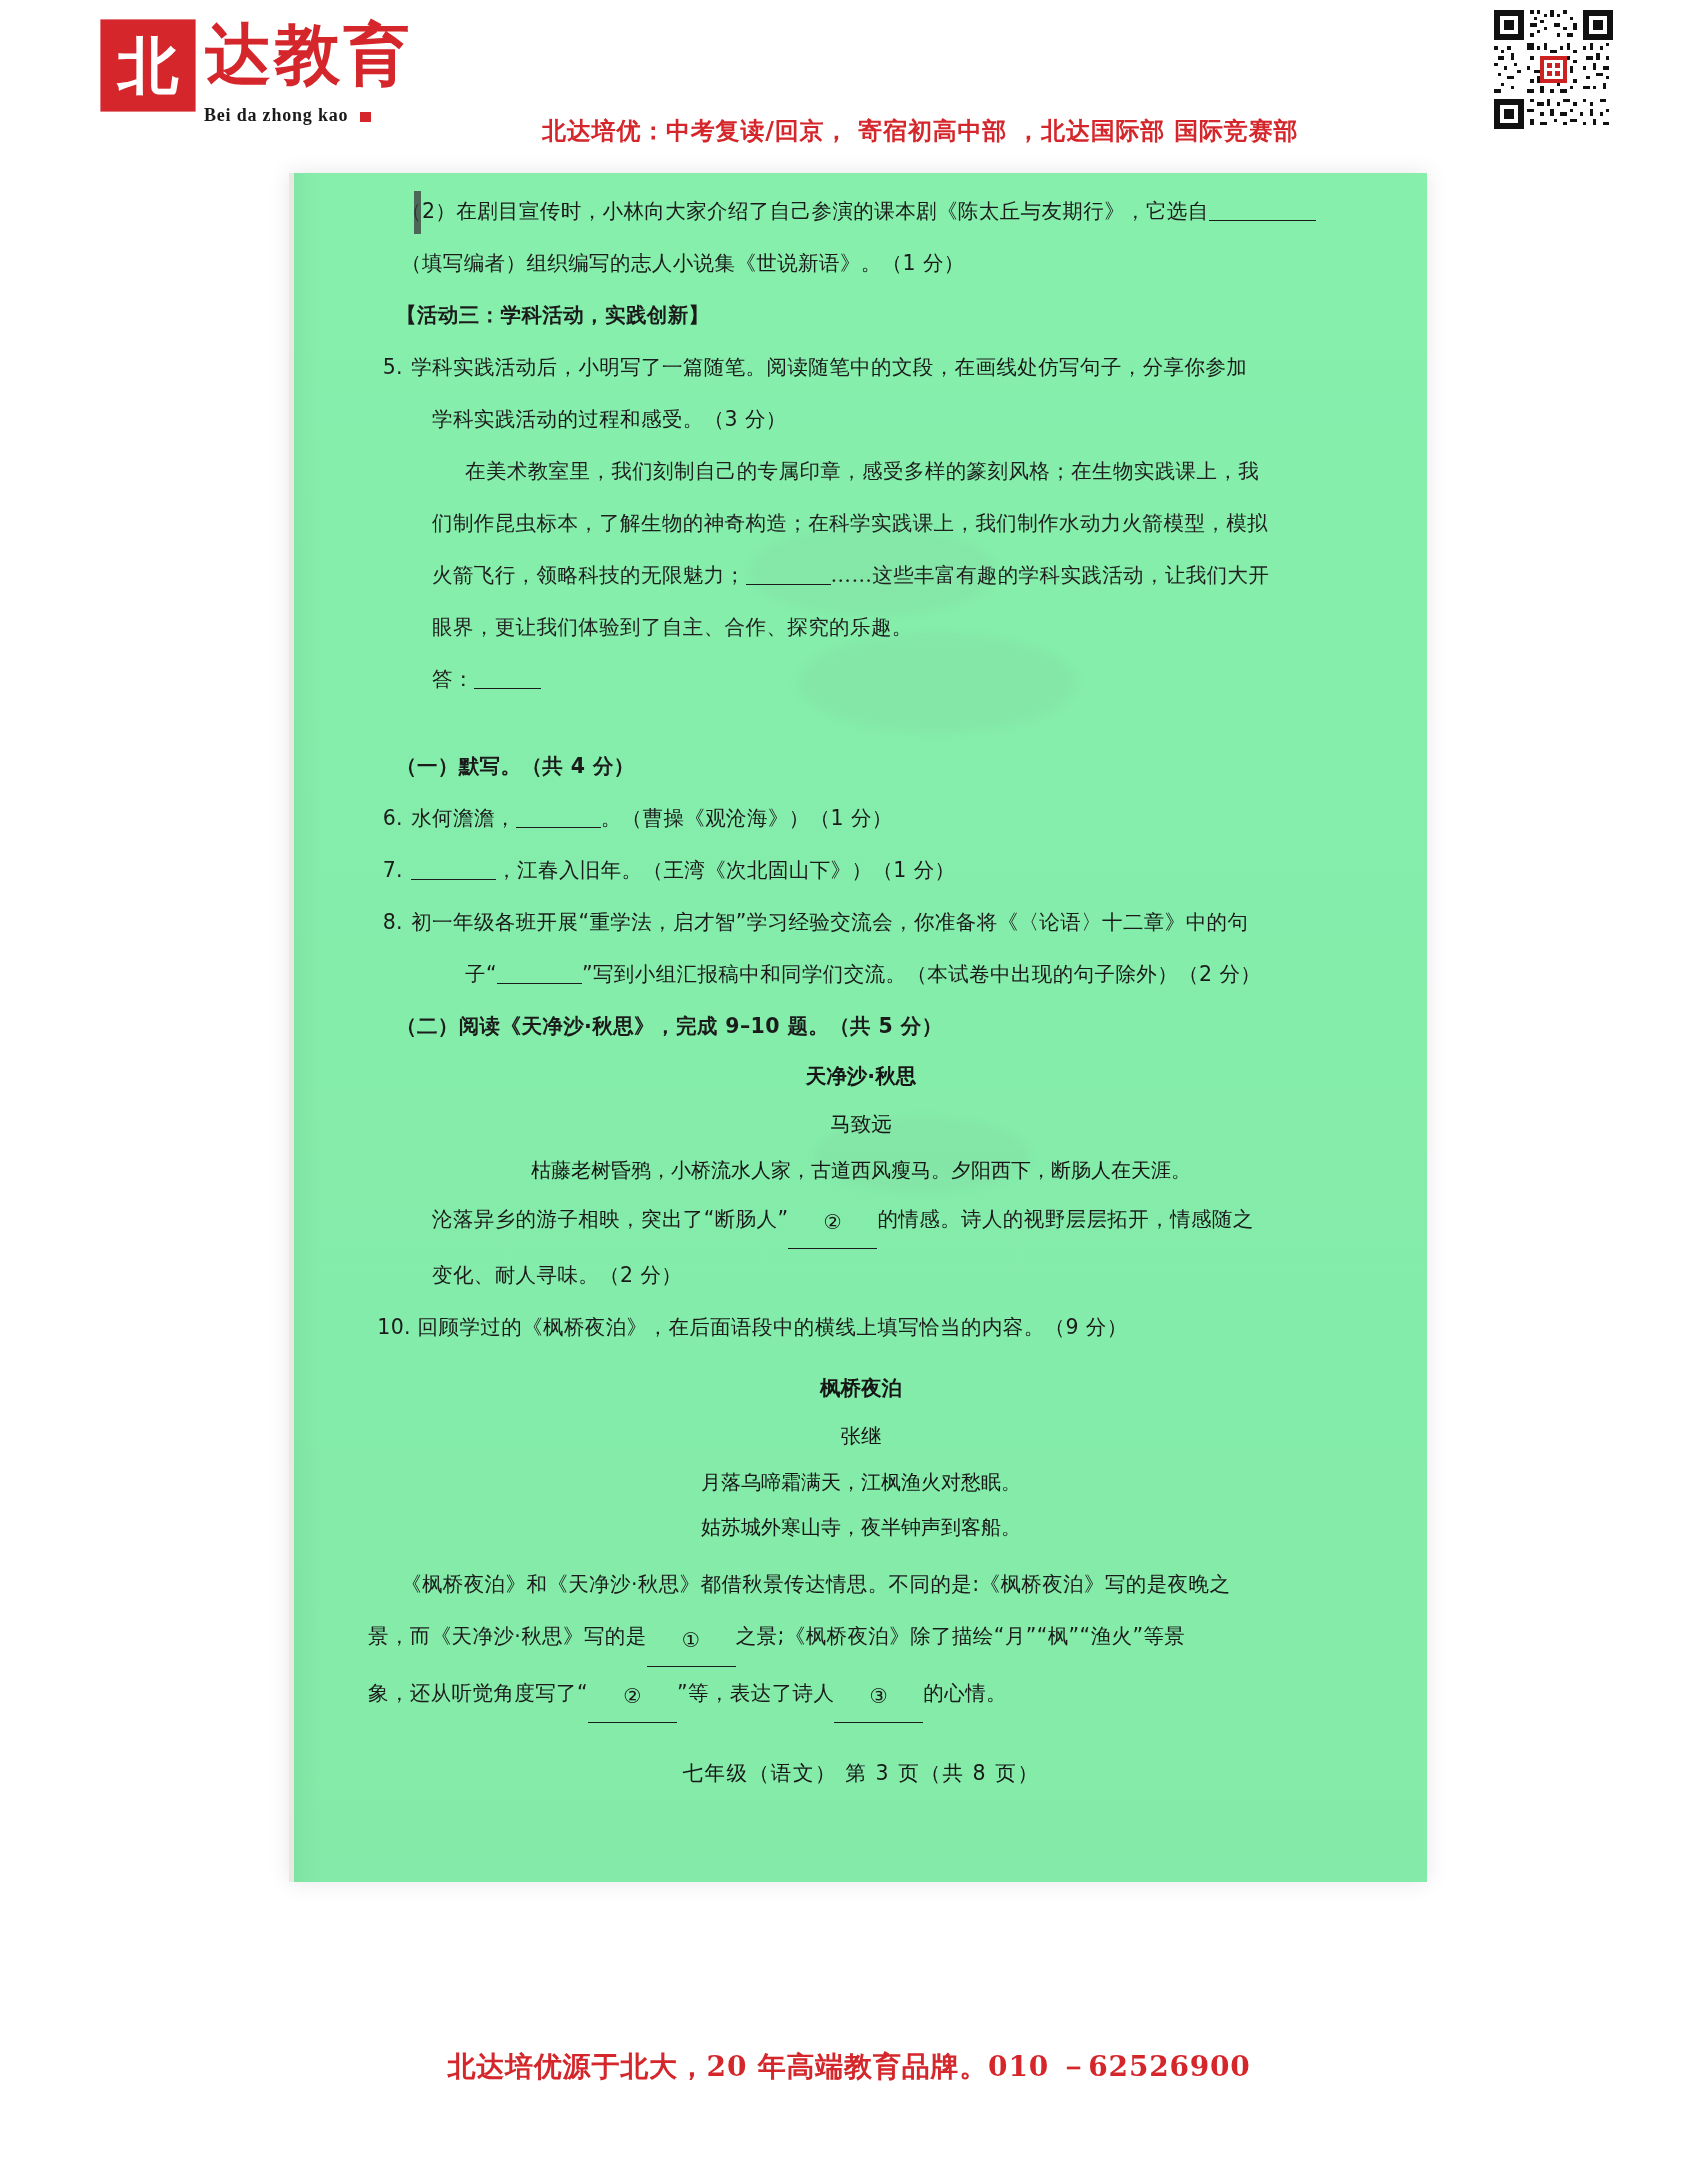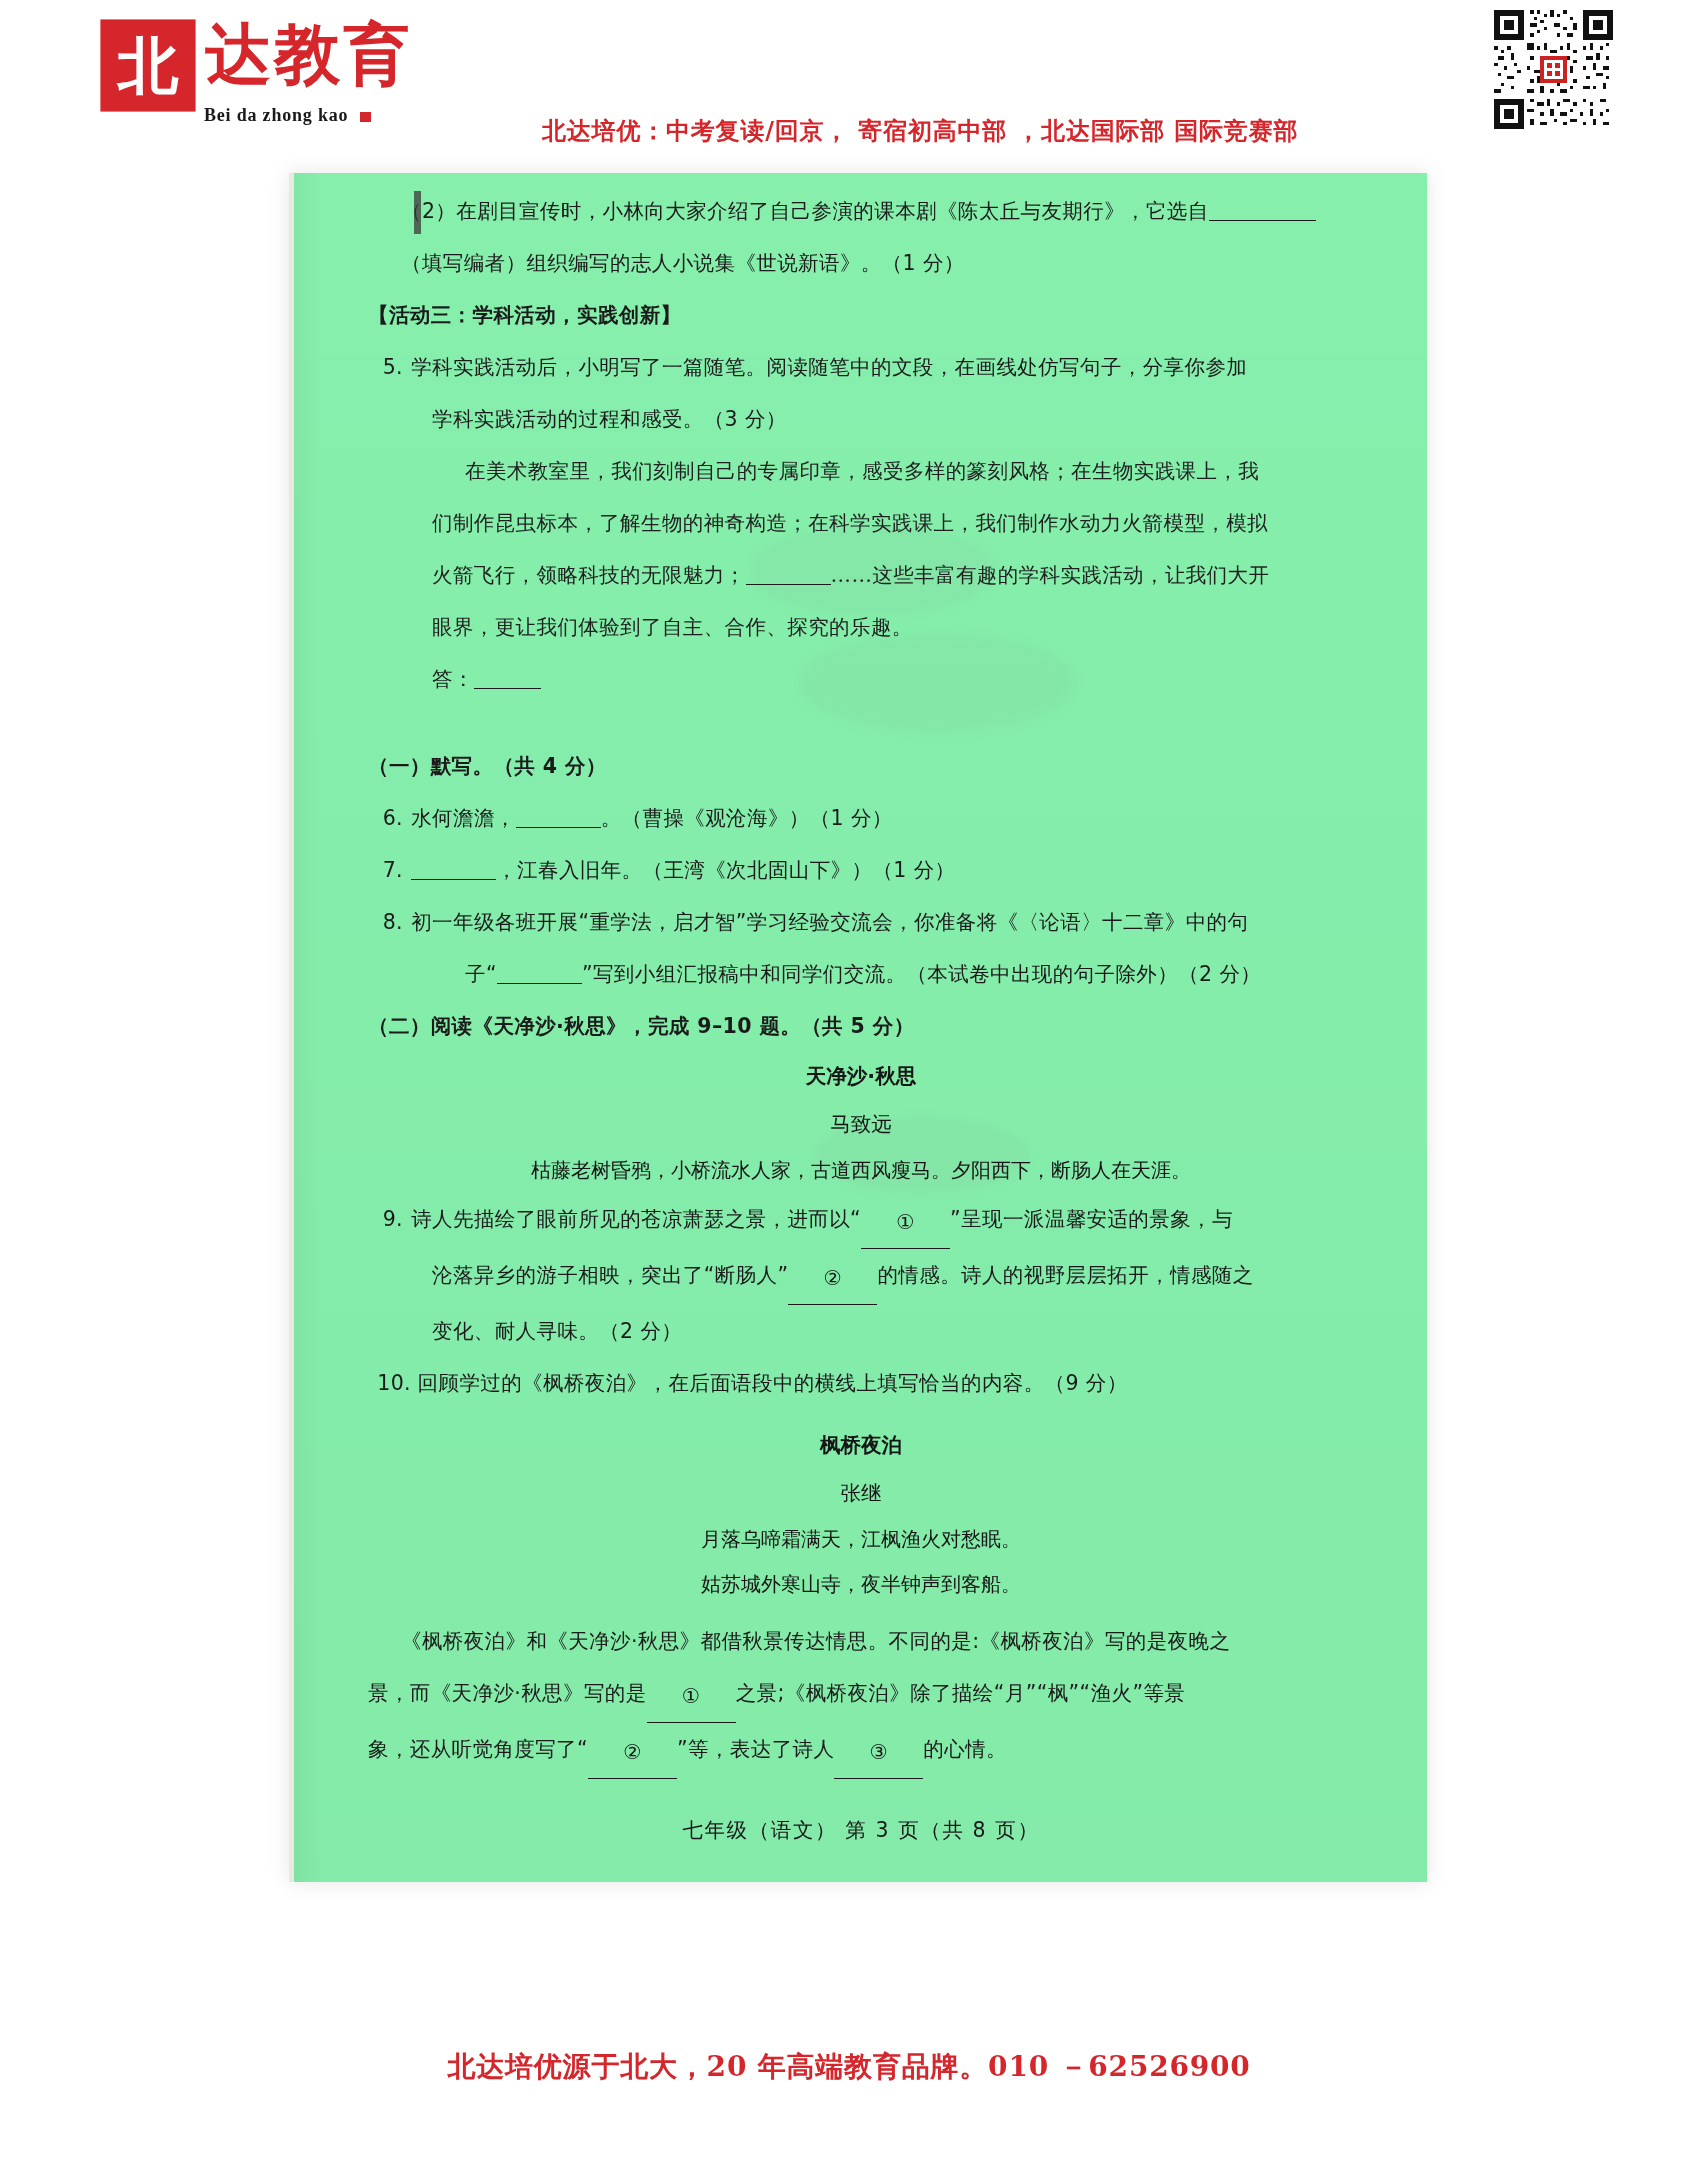--- a/index.html
+++ b/index.html
@@ -124,21 +124,21 @@
   .line {
     font-size: 20.5px;
     line-height: 52px;
     letter-spacing: 0.4px;
     color: #1b1b1b;
     white-space: nowrap;
   }
   .indent1 { padding-left: 33px; }
   .indent2 { padding-left: 64px; }
   .indent3 { padding-left: 97px; }
-  .bold { font-weight: bold; }
+  .bold { font-weight: bold; margin-left: 28px; }
   .blank {
     display: inline-block;
     border-bottom: 1.6px solid #1b1b1b;
     min-width: 85px;
     height: 21.4px;
     vertical-align: -3.3px;
   }
   .blank.sm { min-width: 67px; }
   .blank.lg { min-width: 107px; }
   .boxnum {
@@ -405,23 +405,20 @@
     <div class="line indent3">
       <span>子“</span><span class="blank"></span><span>”写到小组汇报稿中和同学们交流。（本试卷中出现的句子除外）（2 分）</span>
     </div>
 
     <div class="line bold">（二）阅读《天净沙·秋思》，完成 9–10 题。（共 5 分）</div>
 
     <div class="poemtitle">天净沙·秋思</div>
     <div class="poemauthor">马致远</div>
     <div class="poemline">枯藤老树昏鸦，小桥流水人家，古道西风瘦马。夕阳西下，断肠人在天涯。</div>
 
-    <div class="line">
-      <span style="display:inline-block;width:35px;text-align:right;padding-right:8.2px;">9.</span><span>诗人先描绘了眼前所见的苍凉萧瑟之景，进而以“</span><span class="boxnum">①</span><span>”呈现一派温馨安适的景象，与</span>
-    </div>
     <div class="line indent2">
       <span>沦落异乡的游子相映，突出了“断肠人”</span><span class="boxnum">②</span><span>的情感。诗人的视野层层拓开，情感随之</span>
     </div>
     <div class="line indent2">变化、耐人寻味。（2 分）</div>
 
     <div class="line">
       <span style="display:inline-block;width:43px;text-align:right;padding-right:6.6px;">10.</span><span>回顾学过的《枫桥夜泊》，在后面语段中的横线上填写恰当的内容。（9 分）</span>
     </div>
 
     <div class="poemtitle" style="padding-top:11.5px;">枫桥夜泊</div>

